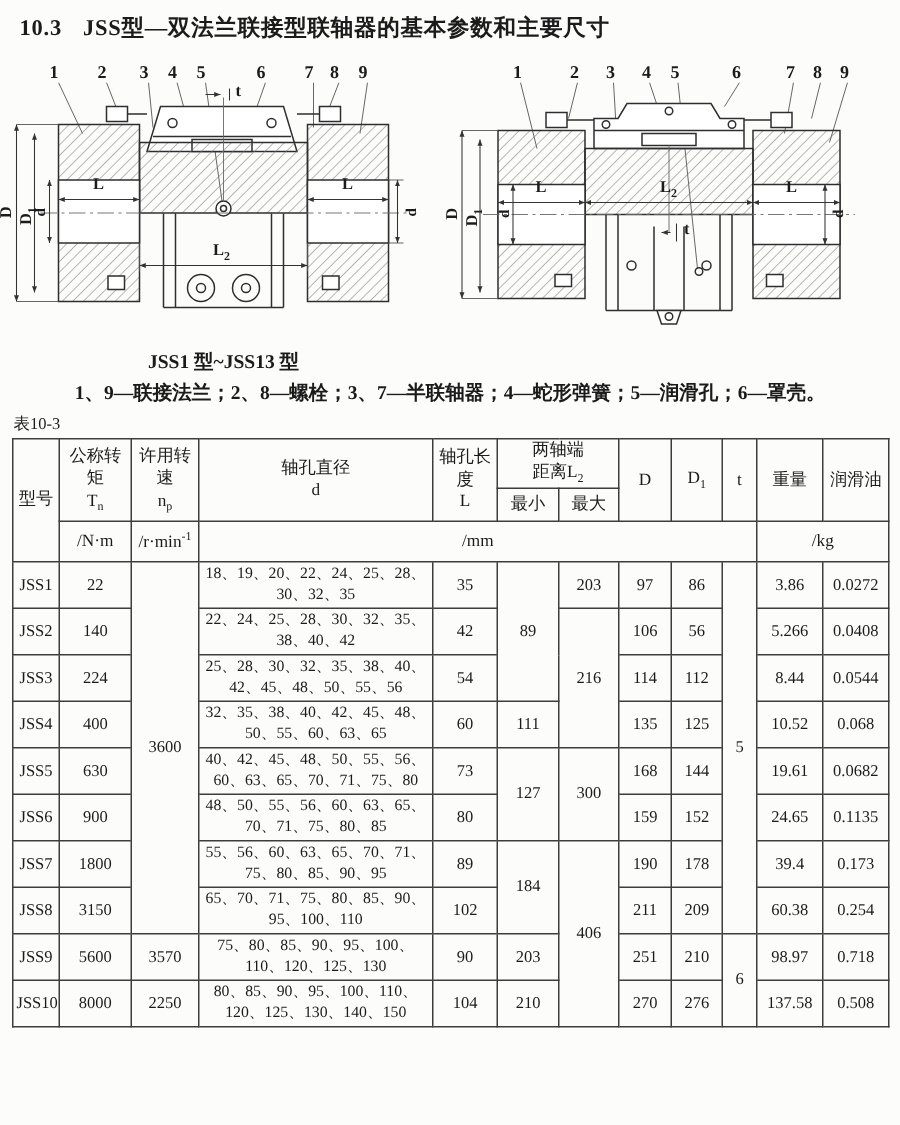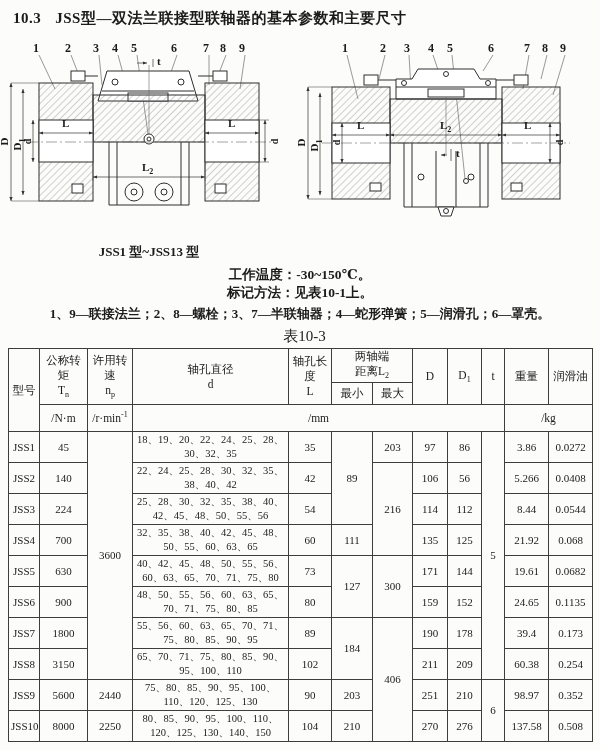--- a/index.html
+++ b/index.html
@@ -15,24 +15,24 @@
   .fig{position:relative;width:296px;}
   .fig:first-child{width:298px;}
   .callouts{position:relative;height:13px;}
   .co{position:absolute;top:0;font-size:12px;font-weight:bold;line-height:12px;}
   .draw{position:relative;width:292px;height:168px;margin:0 auto;}
   .draw svg{position:absolute;left:0;top:0;}
   .dim{position:absolute;font-size:11px;font-weight:bold;line-height:11px;}
   .dim sub,.dim .sb{font-size:8px;}
   .rot{transform:rotate(-90deg);transform-origin:center center;}
   .dsmall{font-size:10px;}
-  .caption{text-align:center;font-size:13px;font-weight:bold;margin-top:20px;}
+  .caption{text-align:center;font-size:13px;font-weight:bold;margin-top:9px;}
   .notes{margin-top:5px;text-align:center;font-size:13.5px;font-weight:bold;line-height:1.35;}
   .parts{margin-top:3px;text-align:center;font-size:13px;font-weight:bold;}
-  .tbl-label{margin:4px 0 2px 9px;font-size:15px;text-align:center;}
+  .tbl-label{margin:4px 0 2px 9px;font-size:11px;}
   table{border-collapse:collapse;table-layout:fixed;width:584px;margin:0 0 0 8px;
         text-align:center;font-size:11px;}
   th,td{border:1px solid #3d3d3d;padding:0 2px;font-weight:normal;line-height:1.3;
         overflow:hidden;}
   thead th{font-size:11.5px;}
   tr.h1{height:33px;} tr.h2{height:22px;} tr.h3{height:27px;} tbody tr{height:31px;}
   sub{font-size:8px;} sup{font-size:8px;}
   td.dcol{font-size:10.5px;padding:0 3px;line-height:1.3;}
   .thin{stroke:#555;stroke-width:.6;fill:none;}
 </style>
@@ -245,24 +245,20 @@
         <span class="dim rot dsmall" style="left:34px;top:82px">d</span>
         <span class="dim rot dsmall" style="left:257px;top:82px">d</span>
         <span class="dim" style="left:57px;top:65px">L</span>
         <span class="dim" style="left:224px;top:65px">L</span>
         <span class="dim" style="left:140px;top:65px"><span>L</span><sub>2</sub></span>
         <span class="dim" style="left:156px;top:93px">t</span>
       </div>
     </div>
   </div>
 
-  <div class="notes">
-    <div>工作温度：-30~150℃。</div>
-    <div>标记方法：见表10-1上。</div>
-  </div>
 
   <div class="parts">1、9—联接法兰；2、8—螺栓；3、7—半联轴器；4—蛇形弹簧；5—润滑孔；6—罩壳。</div>
 
   <div class="tbl-label">表10-3</div>
 
   <table>
     <colgroup>
       <col style="width:31px">
         <col style="width:48px">
         <col style="width:45px">
@@ -297,21 +293,21 @@
       <tr class="h3">
         <th>/N·m</th>
         <th><span>/r·min</span><sup>-1</sup></th>
         <th colspan="7">/mm</th>
         <th colspan="2">/kg</th>
       </tr>
     </thead>
     <tbody>
       <tr>
         <td>JSS1</td>
-        <td>45</td>
+        <td>22</td>
         <td rowspan="8">3600</td>
         <td class="dcol">18、19、20、22、24、25、28、30、32、35</td>
         <td>35</td>
         <td rowspan="3">89</td>
         <td>203</td>
         <td>97</td>
         <td>86</td>
         <td rowspan="8">5</td>
         <td>3.86</td>
         <td>0.0272</td>
@@ -332,37 +328,37 @@
         <td>224</td>
         <td class="dcol">25、28、30、32、35、38、40、42、45、48、50、55、56</td>
         <td>54</td>
         <td>114</td>
         <td>112</td>
         <td>8.44</td>
         <td>0.0544</td>
       </tr>
       <tr>
         <td>JSS4</td>
-        <td>700</td>
+        <td>400</td>
         <td class="dcol">32、35、38、40、42、45、48、50、55、60、63、65</td>
         <td>60</td>
         <td>111</td>
         <td>135</td>
         <td>125</td>
-        <td>21.92</td>
+        <td>10.52</td>
         <td>0.068</td>
       </tr>
       <tr>
         <td>JSS5</td>
         <td>630</td>
         <td class="dcol">40、42、45、48、50、55、56、60、63、65、70、71、75、80</td>
         <td>73</td>
         <td rowspan="2">127</td>
         <td rowspan="2">300</td>
-        <td>171</td>
+        <td>168</td>
         <td>144</td>
         <td>19.61</td>
         <td>0.0682</td>
       </tr>
       <tr>
         <td>JSS6</td>
         <td>900</td>
         <td class="dcol">48、50、55、56、60、63、65、70、71、75、80、85</td>
         <td>80</td>
         <td>159</td>
@@ -388,29 +384,29 @@
         <td class="dcol">65、70、71、75、80、85、90、95、100、110</td>
         <td>102</td>
         <td>211</td>
         <td>209</td>
         <td>60.38</td>
         <td>0.254</td>
       </tr>
       <tr>
         <td>JSS9</td>
         <td>5600</td>
-        <td>2440</td>
+        <td>3570</td>
         <td class="dcol">75、80、85、90、95、100、110、120、125、130</td>
         <td>90</td>
         <td>203</td>
         <td>251</td>
         <td>210</td>
         <td rowspan="2">6</td>
         <td>98.97</td>
-        <td>0.352</td>
+        <td>0.718</td>
       </tr>
       <tr>
         <td>JSS10</td>
         <td>8000</td>
         <td>2250</td>
         <td class="dcol">80、85、90、95、100、110、120、125、130、140、150</td>
         <td>104</td>
         <td>210</td>
         <td>270</td>
         <td>276</td>

